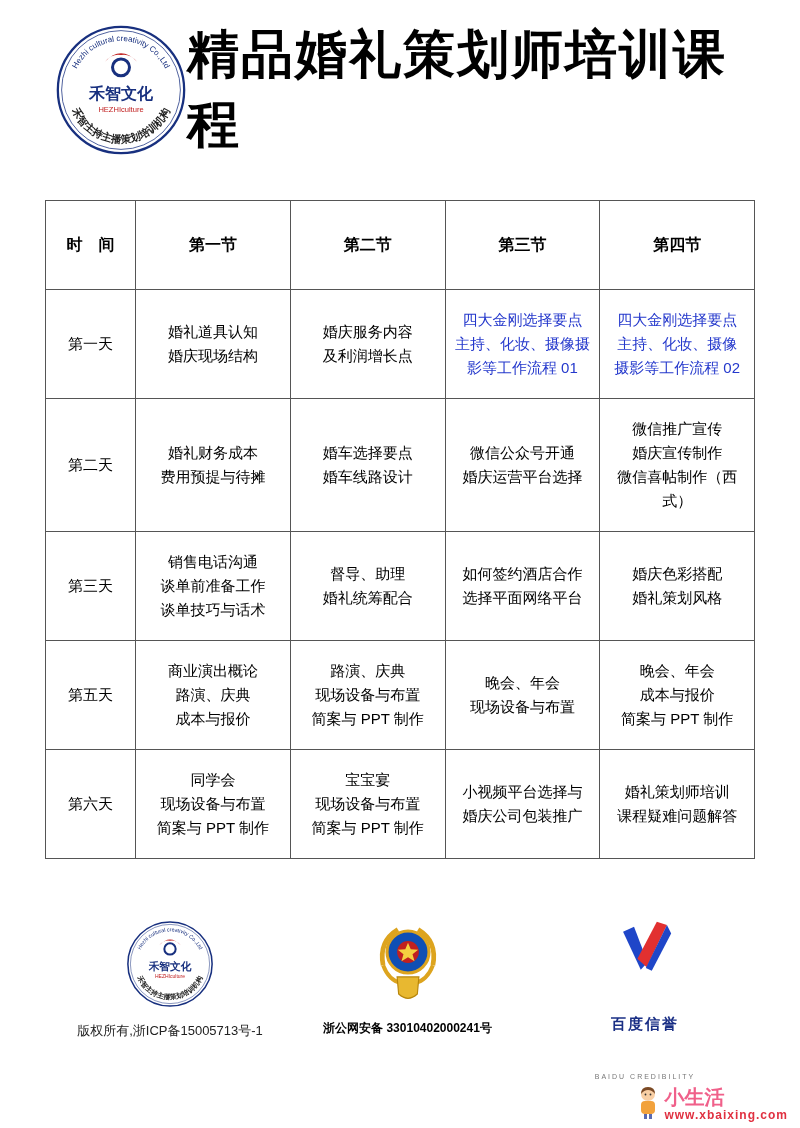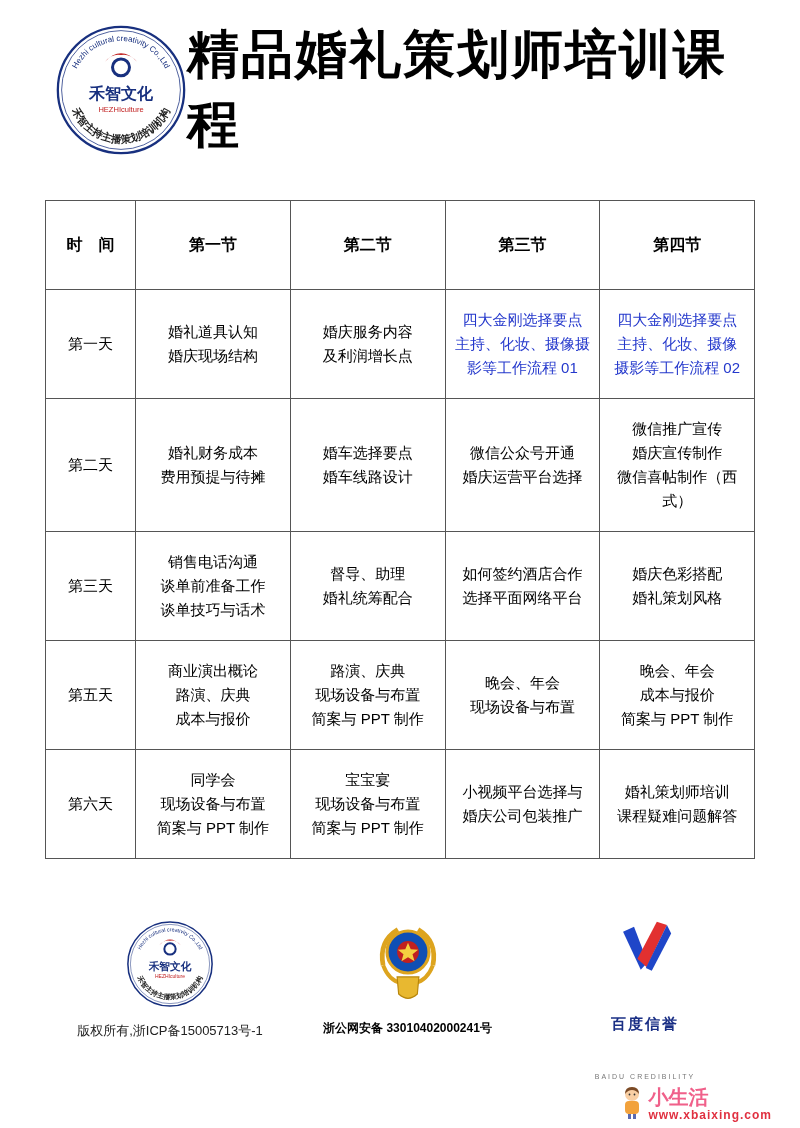--- a/index.html
+++ b/index.html
@@ -64,21 +64,21 @@
   .footer-logo{width:88px;height:88px;}
   .icp-text{margin-top:14px;font-size:13px;color:#222;}
   .badge-svg{width:70px;height:92px;}
   .police-text{margin-top:8px;font-size:12px;font-weight:bold;color:#000;}
   .baidu-svg{width:54px;height:54px;}
   .baidu-brand{margin-top:4px;font-size:15px;font-weight:bold;color:#1a2f85;letter-spacing:2px;}
   .baidu-sub{font-size:7px;color:#777;letter-spacing:2px;margin-top:2px;}
   .baidu-cert{margin-top:18px;font-size:15px;font-weight:bold;color:#000;letter-spacing:1px;}
   
   .watermark{
-    position:absolute;right:28px;bottom:6px;
+    position:absolute;right:12px;bottom:6px;
     display:flex;align-items:flex-start;
     cursor:pointer;
   }
   .mascot{width:24px;height:34px;margin-right:4px;}
   .wm-texts{display:flex;flex-direction:column;align-items:flex-start;}
   .wm-name{font-size:20px;font-weight:bold;color:#f0608a;line-height:1.1;}
   .wm-url{font-size:12px;color:#e03040;letter-spacing:1px;font-weight:bold;}
 </style>
 </head>
 <body>

